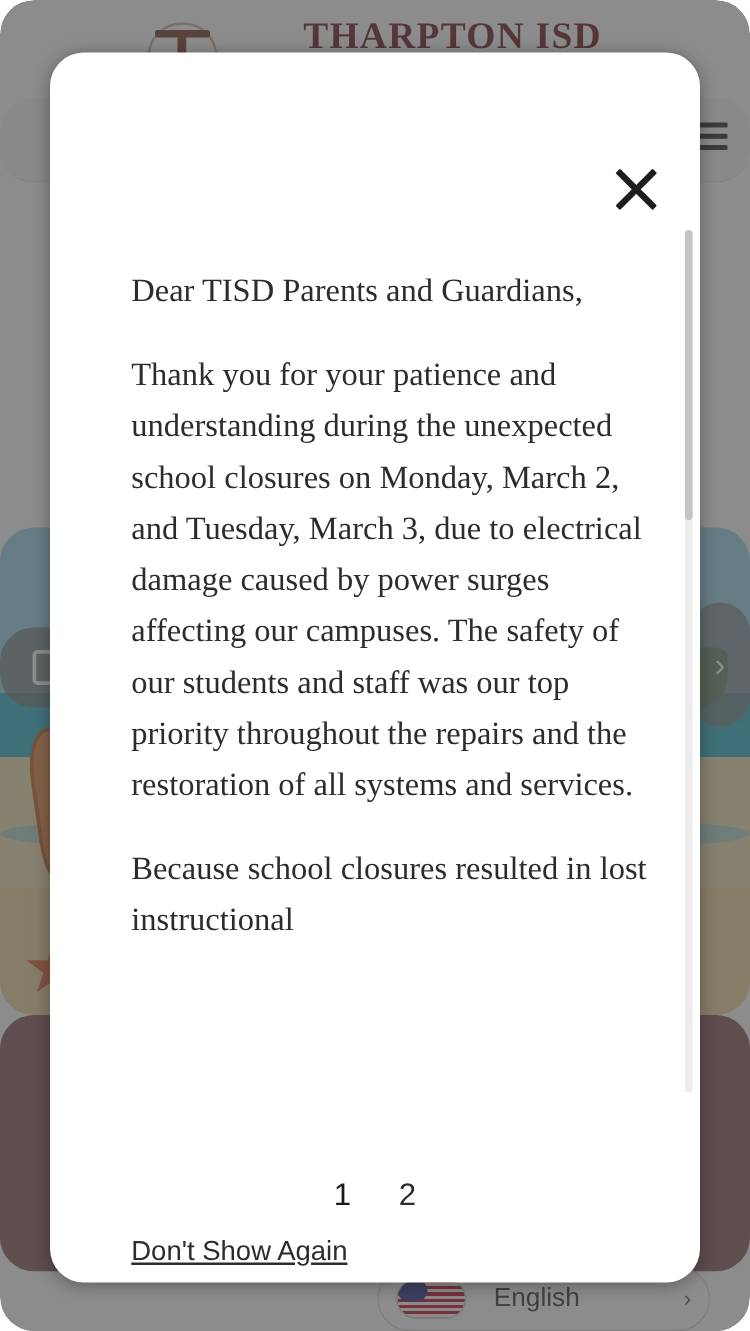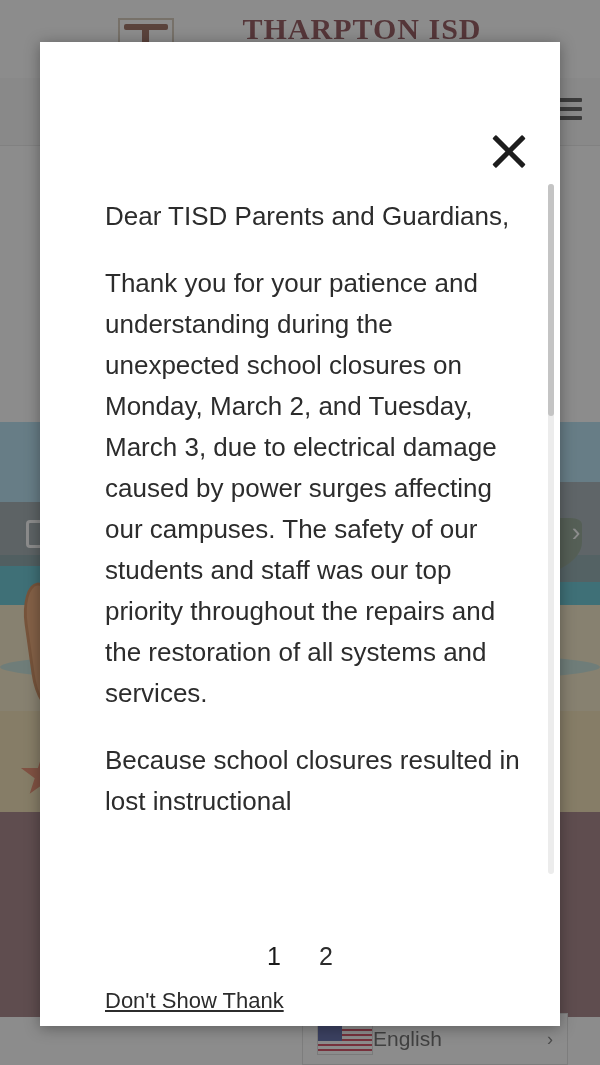--- a/index.html
+++ b/index.html
@@ -1,15 +1,15 @@
 <!DOCTYPE html>
 <html><head>
 <meta charset="utf-8">
 <style>
-  * { box-sizing: border-box; }
+  * { box-sizing: border-box; border-radius: 27px; }
   html, body {
     margin: 0;
     padding: 0;
     width: 600px;
     height: 1065px;
     overflow: hidden;
     font-family: "Liberation Sans", sans-serif;
     background: #ffffff;
   }
 
@@ -236,21 +236,21 @@
     position: absolute;
     left: 302px;
     bottom: 0;
     width: 266px;
     height: 52px;
     background: #ffffff;
     border: 1px solid #d7d7d7;
     display: flex;
     align-items: center;
     padding: 0 14px;
-    gap: 0;
+    gap: 22px;
   }
   .flag {
     width: 56px; height: 32px;
     position: relative;
     overflow: hidden;
     background: #ffffff;
     border: 1px solid #cfcfcf;
     flex: 0 0 auto;
   }
   .flag .stripes {
@@ -319,25 +319,25 @@
   .modal-body {
     position: absolute;
     left: 0;
     top: 140px;
     width: 520px;
     height: 740px;
     padding: 14px 40px 0 65px;
     overflow: hidden;
   }
   .modal-body p {
-    margin: 0 0 26px 0;
+    margin: 16px 0 26px 0;
     font-size: 26px;
     line-height: 41px;
     color: #2c2c2c;
-    font-family: Liberation Sans, sans-serif;
+    font-family: Liberation Serif, serif;
   }
 
   .modal-scrollbar {
     position: absolute;
     right: 6px;
     top: 142px;
     width: 6px;
     height: 690px;
     background: #ececec;
     border-radius: 3px;
@@ -445,16 +445,16 @@
 
     <div class="modal-scrollbar">
       <div class="thumb"></div>
     </div>
 
     <div class="pager">
       <div class="page active">1</div>
       <div class="page">2</div>
     </div>
 
-    <div class="dont-show">Don't Show Thank</div>
+    <div class="dont-show">Don't Show Again</div>
   </div>
 
 </div>
 
 </body></html>

